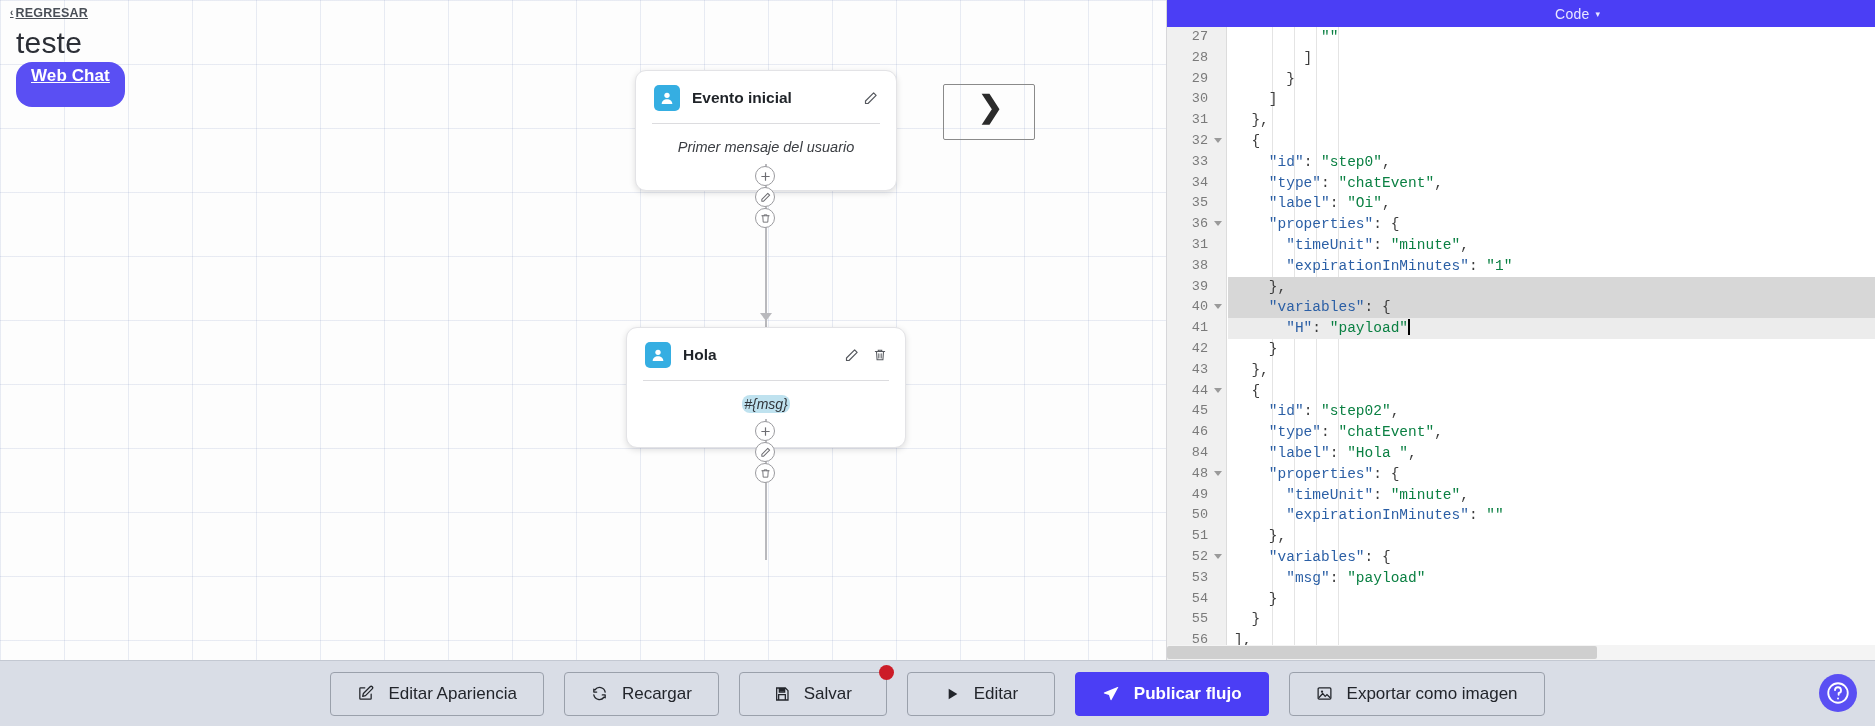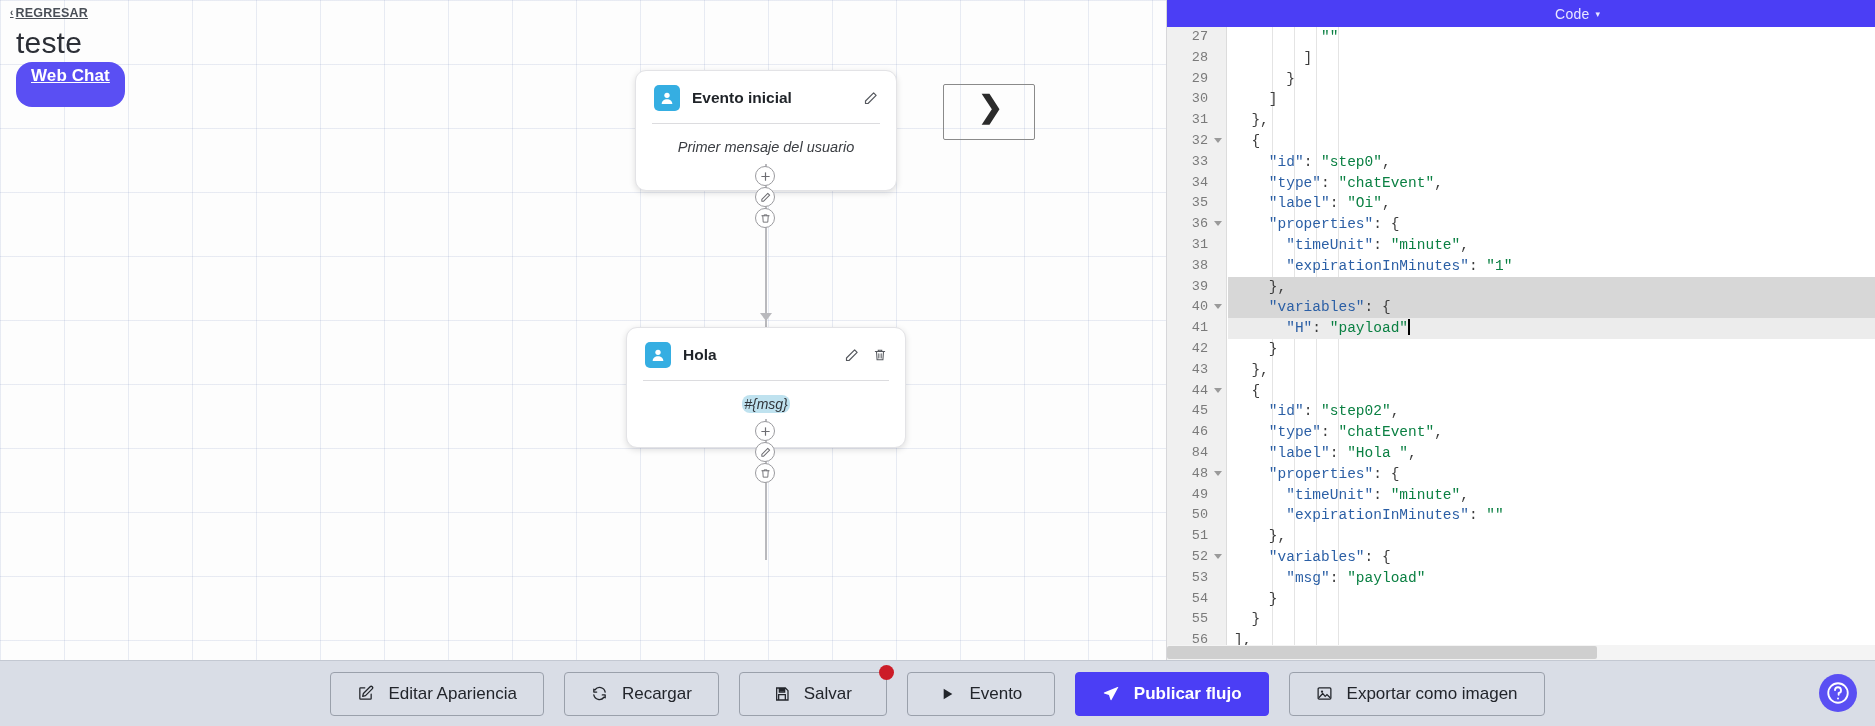--- a/index.html
+++ b/index.html
@@ -569,21 +569,21 @@
         </span>
         <span>Salvar</span>
         <span class="dirty-dot"></span>
       </div>
       <div class="tb-btn">
         <span class="tb-icon">
           <svg width="16" height="16" viewBox="0 0 24 24" fill="currentColor">
             <path d="M7 4l13 8-13 8z"></path>
           </svg>
         </span>
-        <span>Evento</span>
+        <span>Editar</span>
       </div>
       <div class="tb-btn primary">
         <span class="tb-icon">
           <svg width="18" height="18" viewBox="0 0 24 24" fill="currentColor">
             <path d="M21.5 2.3 2.8 10.1c-.6.3-.5 1.1.1 1.3l6.4 2 2 6.4c.2.6 1 .7 1.3.1L21.7 3.1c.2-.5-.2-1-.7-.8z"></path>
           </svg>
         </span>
         <span>Publicar flujo</span>
       </div>
       <div class="tb-btn">

